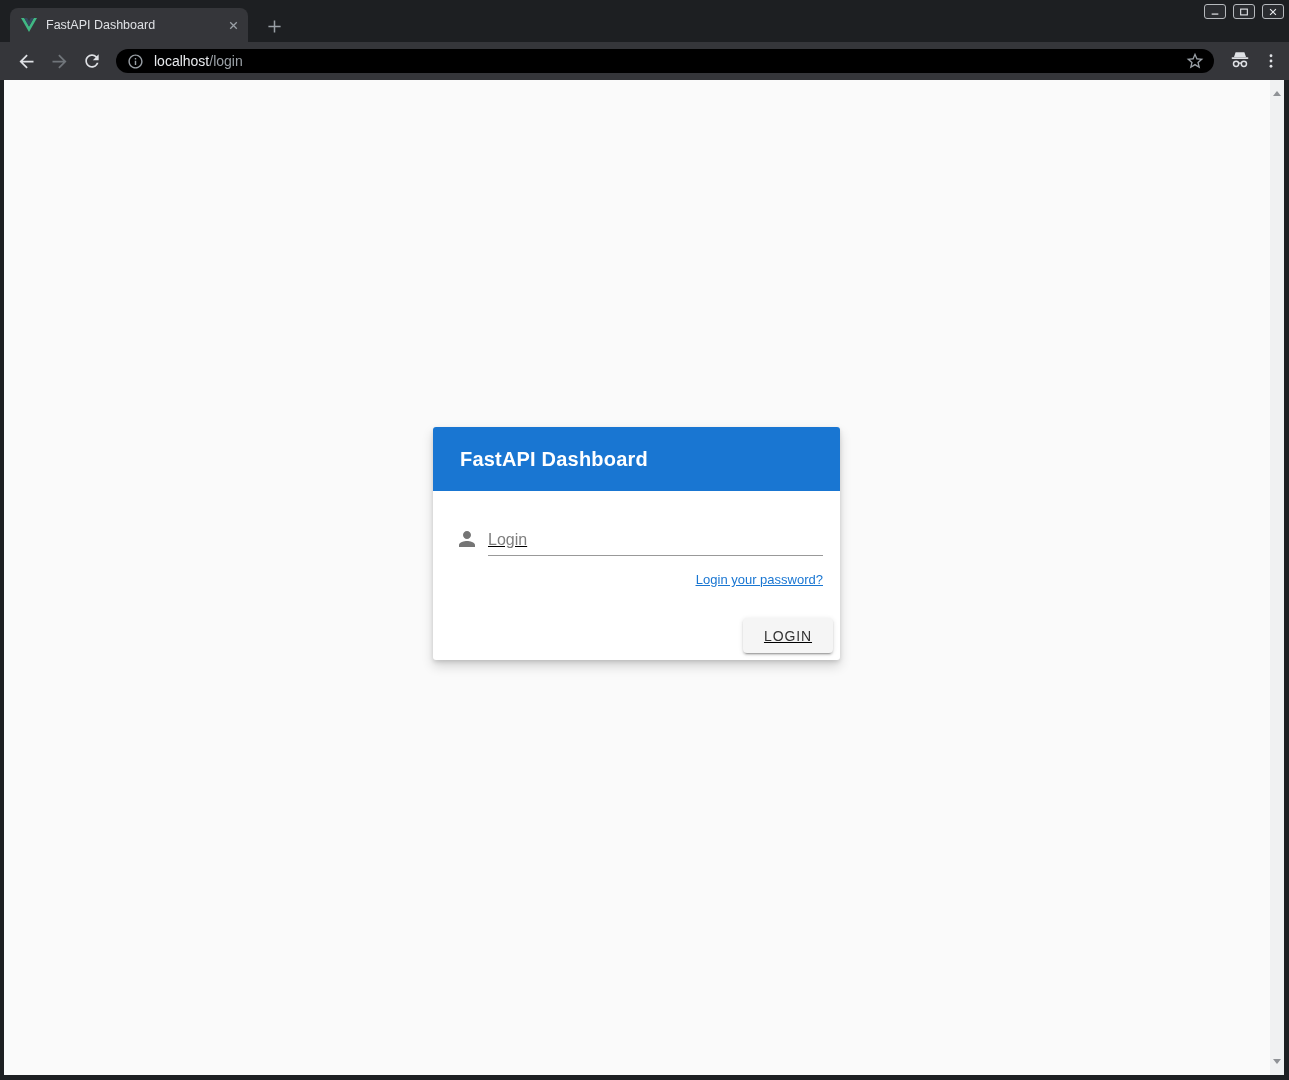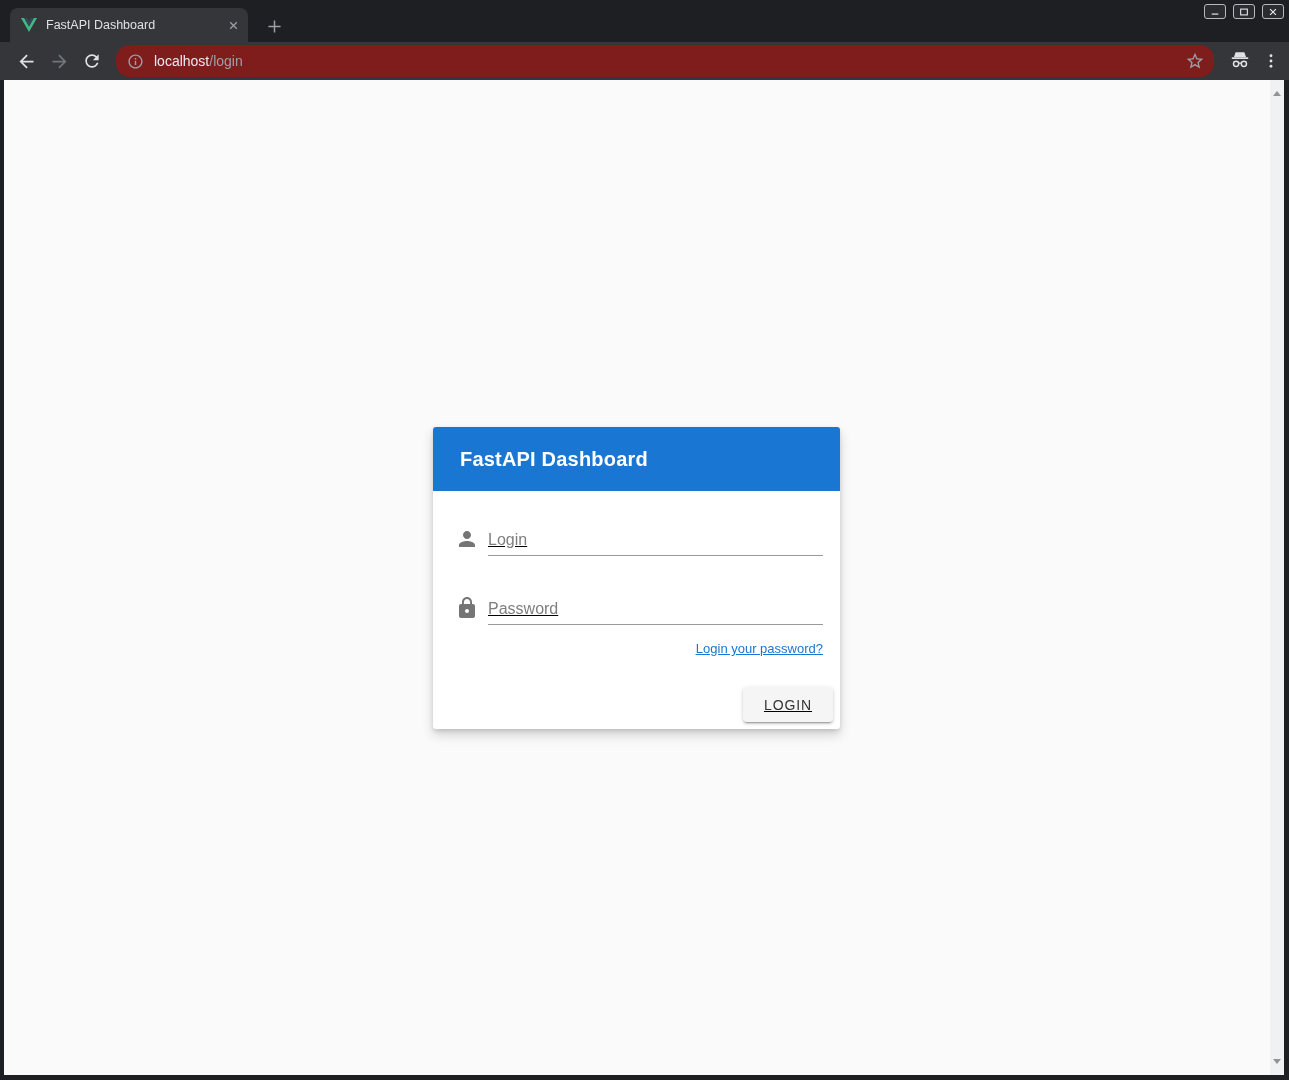--- a/index.html
+++ b/index.html
@@ -25,21 +25,21 @@
     display: flex; align-items: center; justify-content: center; background: #2a2c30;
   }
 
   
   .toolbar { position: absolute; top: 42px; left: 0; right: 0; height: 38px; background: #35363a; display: flex; align-items: center; }
   .navbtn { width: 24px; height: 24px; display: flex; align-items: center; justify-content: center; flex: none; }
   .navbtn.back { margin-left: 14px; }
   .navbtn.fwd  { margin-left: 9px; }
   .navbtn.reload { margin-left: 9px; }
   .addressbar {
-    flex: 1; height: 32px; margin-left: 12px; background: #7f1d1d; border-radius: 14px;
+    flex: 1; height: 24px; margin-left: 12px; background: #000000; border-radius: 14px;
     display: flex; align-items: center; padding: 0 9px 0 9px;
   }
   .siteinfo { width: 20px; height: 20px; display: flex; align-items: center; justify-content: center; flex: none; }
   .url { flex: 1; margin-left: 9px; font-size: 14px; white-space: nowrap; overflow: hidden; }
   .url .host { color: #e8eaed; }
   .url .path { color: #9aa0a6; }
   .starbtn { width: 20px; height: 20px; flex: none; display: flex; }
   .profilebtn { width: 24px; height: 24px; flex: none; margin: 0 10px 0 14px; display: flex; }
   .menubtn { width: 18px; height: 18px; flex: none; margin-right: 9px; display: flex; }
 
@@ -181,28 +181,20 @@
       </div>
       <div class="card-body">
         <div class="tfield login">
           <span class="tf-icon">
             <svg viewBox="0 0 24 24" width="24" height="24">
               <path fill="#757575" d="M12 12c2.21 0 4-1.79 4-4s-1.79-4-4-4-4 1.79-4 4 1.79 4 4 4zm0 2c-2.67 0-8 1.34-8 4v2h16v-2c0-2.66-5.33-4-8-4z"></path>
             </svg>
           </span>
           <input type="text" placeholder="Login" style="">
         </div>
-        <div class="tfield password">
-          <span class="tf-icon">
-            <svg viewBox="0 0 24 24" width="24" height="24">
-              <path fill="#757575" d="M18 8h-1V6c0-2.76-2.24-5-5-5S7 3.24 7 6v2H6c-1.1 0-2 .9-2 2v10c0 1.1.9 2 2 2h12c1.1 0 2-.9 2-2V10c0-1.1-.9-2-2-2zm-6 9c-1.1 0-2-.9-2-2s.9-2 2-2 2 .9 2 2-.9 2-2 2zm3.1-9H8.9V6c0-1.71 1.39-3.1 3.1-3.1 1.71 0 3.1 1.39 3.1 3.1v2z"></path>
-            </svg>
-          </span>
-          <input type="text" placeholder="Password" style="">
-        </div>
         <div class="forgot">
           <a>Login your password?</a>
         </div>
         <div class="actions">
           <button class="btn-login">LOGIN</button>
         </div>
       </div>
     </div>
 
     <div class="scrollbar">

